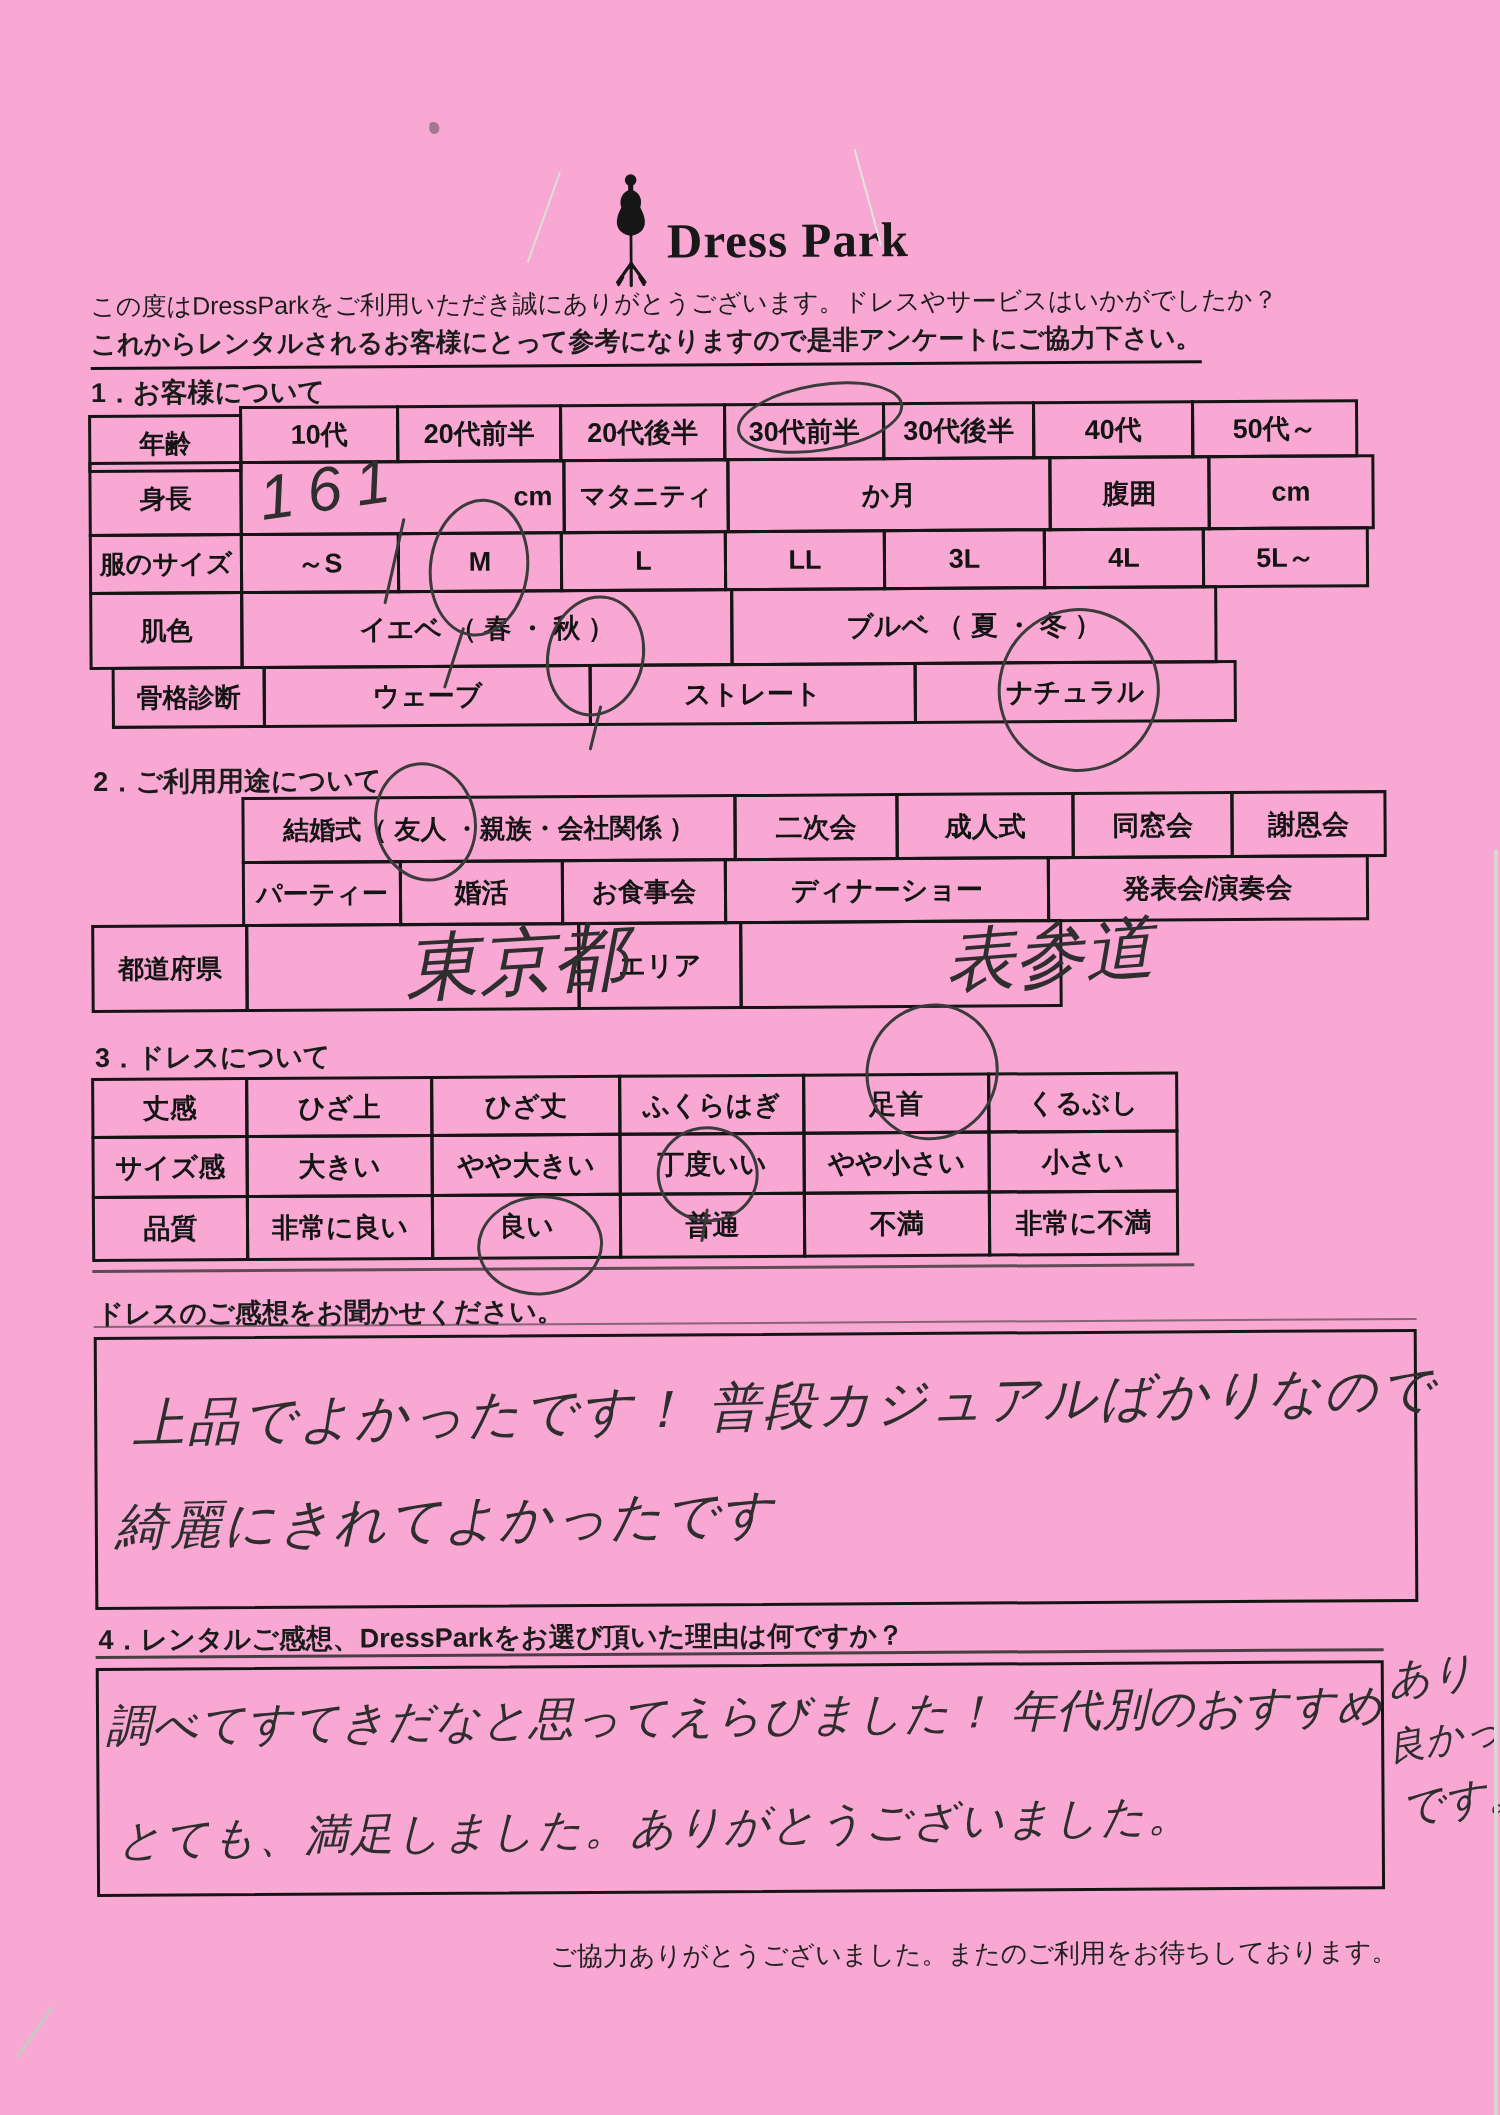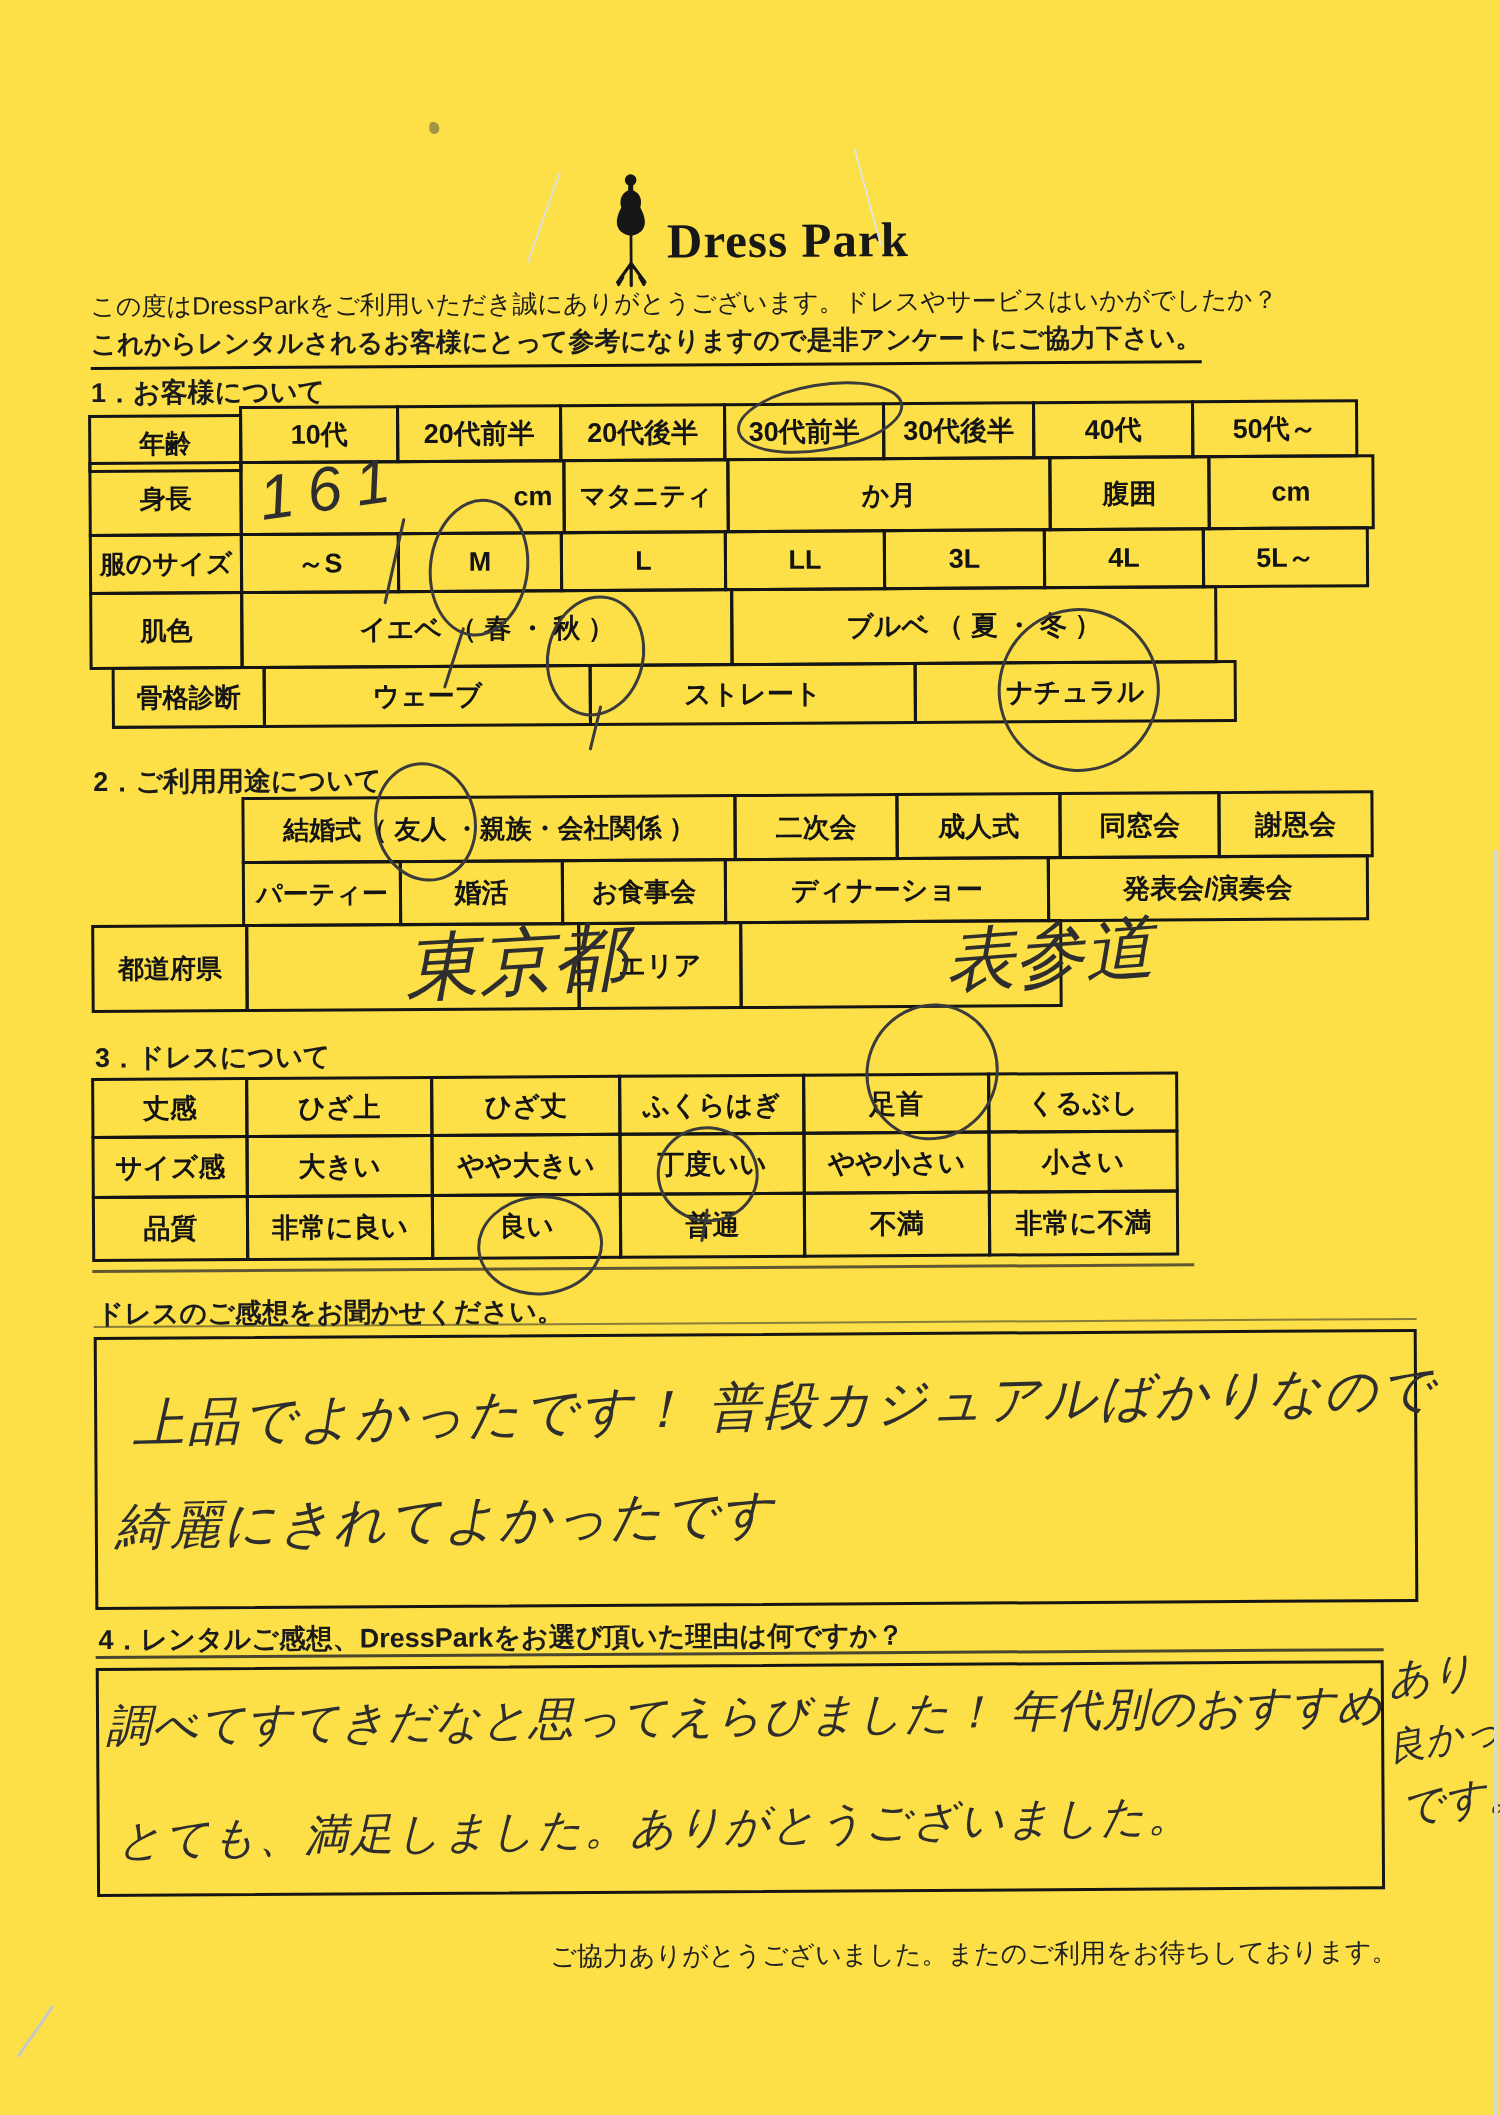--- a/index.html
+++ b/index.html
@@ -1,16 +1,16 @@
 <!DOCTYPE html>
 <html><head>
 <meta charset="utf-8">
 <style>
   html,body{margin:0;padding:0;background:#ffffff;}
-  .page{position:relative;width:1500px;height:2115px;background:#fde047;overflow:hidden;
+  .page{position:relative;width:1500px;height:2115px;background:#f9a8d4;overflow:hidden;
         font-family:"Liberation Sans", sans-serif;color:#141414;}
   .tilt{position:absolute;left:0;top:0;width:1500px;height:2115px;transform:rotate(-0.35deg);transform-origin:50% 50%;}
 
   
   .logo-icon{position:absolute;left:612px;top:172px;width:48px;height:116px;}
   .brand{position:absolute;left:672px;top:212px;font-family:"Liberation Serif", serif;
          font-size:49px;font-weight:600;color:#181818;letter-spacing:1px;}
 
   
   .pline{position:absolute;white-space:nowrap;color:#1b1b1b;}
@@ -101,21 +101,21 @@
       <div class="c" style="width:329px;height:62px;">ウェーブ</div>
       <div class="c" style="width:328px;height:62px;">ストレート</div>
       <div class="c" style="width:323px;height:62px;">ナチュラル</div>
     </div>
 
     <div class="pline sect" style="left:95px;top:760px;">2．ご利用用途について</div>
 
     <div class="row" style="left:243px;top:794px;">
       <div class="c sm" style="width:495px;height:67px;">結婚式（ 友人 ・親族・会社関係 ）</div>
       <div class="c" style="width:165px;height:67px;">二次会</div>
-      <div class="c" style="width:166px;height:67px;">成人式</div>
+      <div class="c" style="width:179px;height:67px;">成人式</div>
       <div class="c" style="width:162px;height:67px;">同窓会</div>
       <div class="c" style="width:156px;height:67px;">謝恩会</div>
     </div>
     <div class="row" style="left:243px;top:858px;">
       <div class="c sm" style="width:160px;height:66px;">パーティー</div>
       <div class="c" style="width:165px;height:66px;">婚活</div>
       <div class="c sm" style="width:166px;height:66px;">お食事会</div>
       <div class="c" style="width:326px;height:66px;">ディナーショー</div>
       <div class="c" style="width:322px;height:66px;">発表会/演奏会</div>
     </div>

